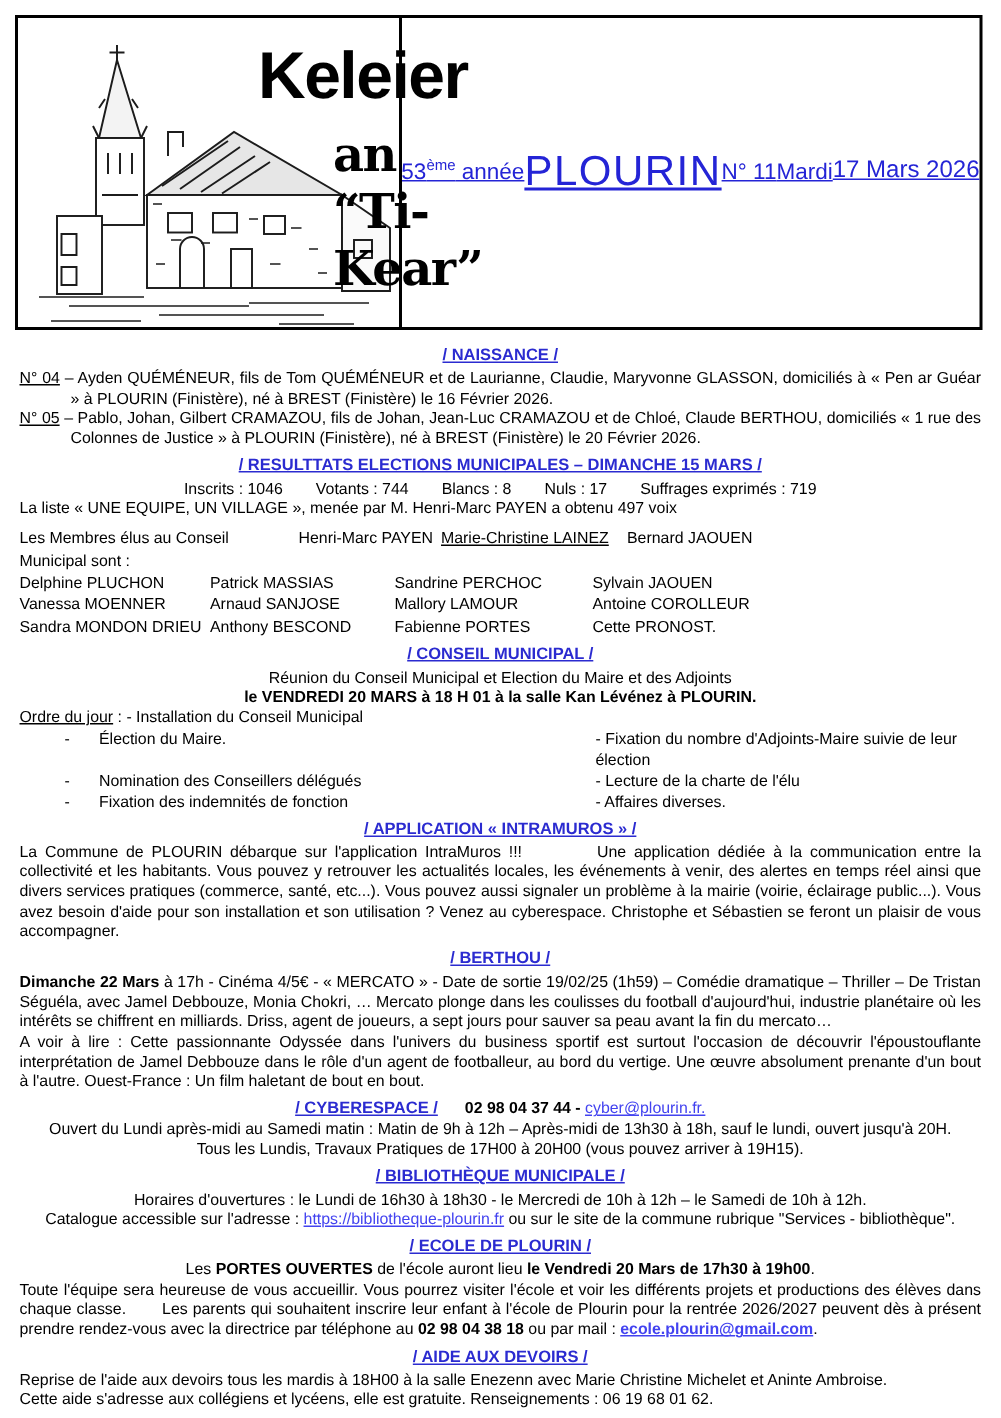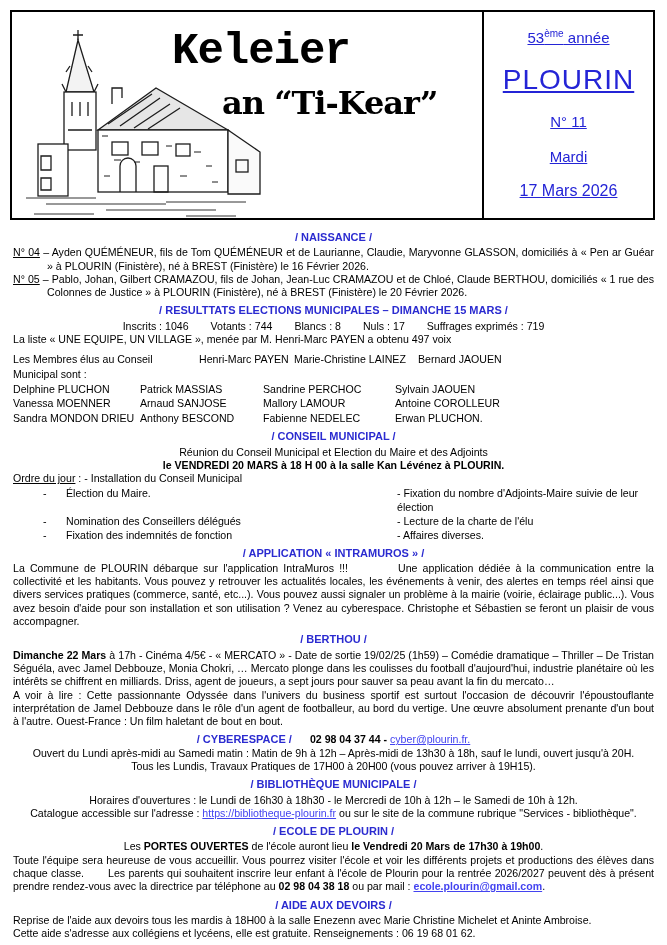--- a/index.html
+++ b/index.html
@@ -3,48 +3,48 @@
 <meta charset="utf-8">
 <style>
   html,body{margin:0;padding:0;background:#fff;}
   .page{position:relative;width:667px;height:945px;background:#fff;overflow:hidden;
         font-family:"Liberation Sans",sans-serif;color:#000;}
 
   
   .header-box{position:absolute;left:10px;top:10px;width:645px;height:210px;
               border:2px solid #000;display:flex;box-sizing:border-box;}
   .header-left{position:relative;width:472px;border-right:2px solid #000;box-sizing:border-box;}
-  .header-right{flex:1;display:flex;flex-direction:column;align-items:center;
+  .header-right{flex:1;display:flex;flex-direction:row;align-items:center;
                 justify-content:space-between;padding:16px 0 18px;}
   .meta{color:#2424d6;text-decoration:underline;font-size:15px;white-space:nowrap;}
   .meta sup{font-size:10px;}
   .m-town{font-size:28px;letter-spacing:1px;}
   .m-date{font-size:16px;}
-  .title1{position:absolute;left:160px;top:14px;font-family:Liberation Mono, monospace;
+  .title1{position:absolute;left:160px;top:14px;font-family:Liberation Sans, sans-serif;
           font-weight:bold;font-size:44px;letter-spacing:-1px;}
   .title2{position:absolute;left:210px;top:72px;font-family:"DejaVu Serif",serif;
           font-weight:bold;font-size:32px;letter-spacing:-1px;}
   .sketch{position:absolute;left:4px;top:14px;}
 
   
   .content{position:absolute;left:13px;top:226px;width:641px;
            font-size:10.6px;line-height:13.3px;}
   .sh{text-align:center;font-weight:bold;font-size:11px;margin:5px 0 2px;}
-  .sh span{color:#2b2bd0;}
+  .sh span{color:#2b2bd0;text-decoration:underline;}
   p{margin:0;}
   .just{text-align:justify;}
   .center{text-align:center;}
   .b{font-weight:bold;}
   .u{text-decoration:underline;}
   a.link{color:#4343f0;text-decoration:underline;cursor:pointer;}
   .entry{padding-left:34px;text-indent:-34px;text-align:justify;}
   .stats{text-align:center;}
   .stats span{margin:0 11px;}
   .mrow{display:flex;line-height:14.6px;}
-  .c-intro{width:186px;}.c-r1a{width:95px;}.c-r1b{width:124px;}
+  .c-intro{width:186px;}.c-r1a{width:95px;}.c-r1b{width:124px;text-decoration:underline;}
   .c1{width:127px;}.c2{width:123px;}.c3{width:132px;}
   .brow{display:flex;line-height:14px;}
   .bleft{width:384px;padding-left:30px;box-sizing:border-box;display:flex;}
   .dash{width:23px;}
   .bright{flex:1;}
   .sp18{display:inline-block;width:18px;}
   .sp24{display:inline-block;width:24px;}
   .sp50{display:inline-block;width:50px;}
 </style>
 </head>
@@ -126,27 +126,27 @@
     </div>
     <div class="mrow">
       <span class="c1">Vanessa MOENNER</span>
       <span class="c2">Arnaud SANJOSE</span>
       <span class="c3">Mallory LAMOUR</span>
       <span>Antoine COROLLEUR</span>
     </div>
     <div class="mrow">
       <span class="c1">Sandra MONDON DRIEU</span>
       <span class="c2">Anthony BESCOND</span>
-      <span class="c3">Fabienne NEDELEC</span>
-      <span>Erwan PLUCHON.</span>
+      <span class="c3">Fabienne PORTES</span>
+      <span>Cette PRONOST.</span>
     </div>
 
     <div class="sh"><span>/ CONSEIL MUNICIPAL /</span></div>
     <p class="center">Réunion du Conseil Municipal et Election du Maire et des Adjoints</p>
-    <p class="center b">le VENDREDI 20 MARS à 18 H 00 à la salle Kan Lévénez à PLOURIN.</p>
+    <p class="center b">le VENDREDI 20 MARS à 18 H 01 à la salle Kan Lévénez à PLOURIN.</p>
     <p><span class="u">Ordre du jour</span><span> : - Installation du Conseil Municipal</span></p>
     <div class="brow">
       <div class="bleft">
           <span class="dash">-</span>
           <span>Élection du Maire.</span>
         </div>
       <div class="bright">- Fixation du nombre d'Adjoints-Maire suivie de leur élection</div>
     </div>
     <div class="brow">
       <div class="bleft">

